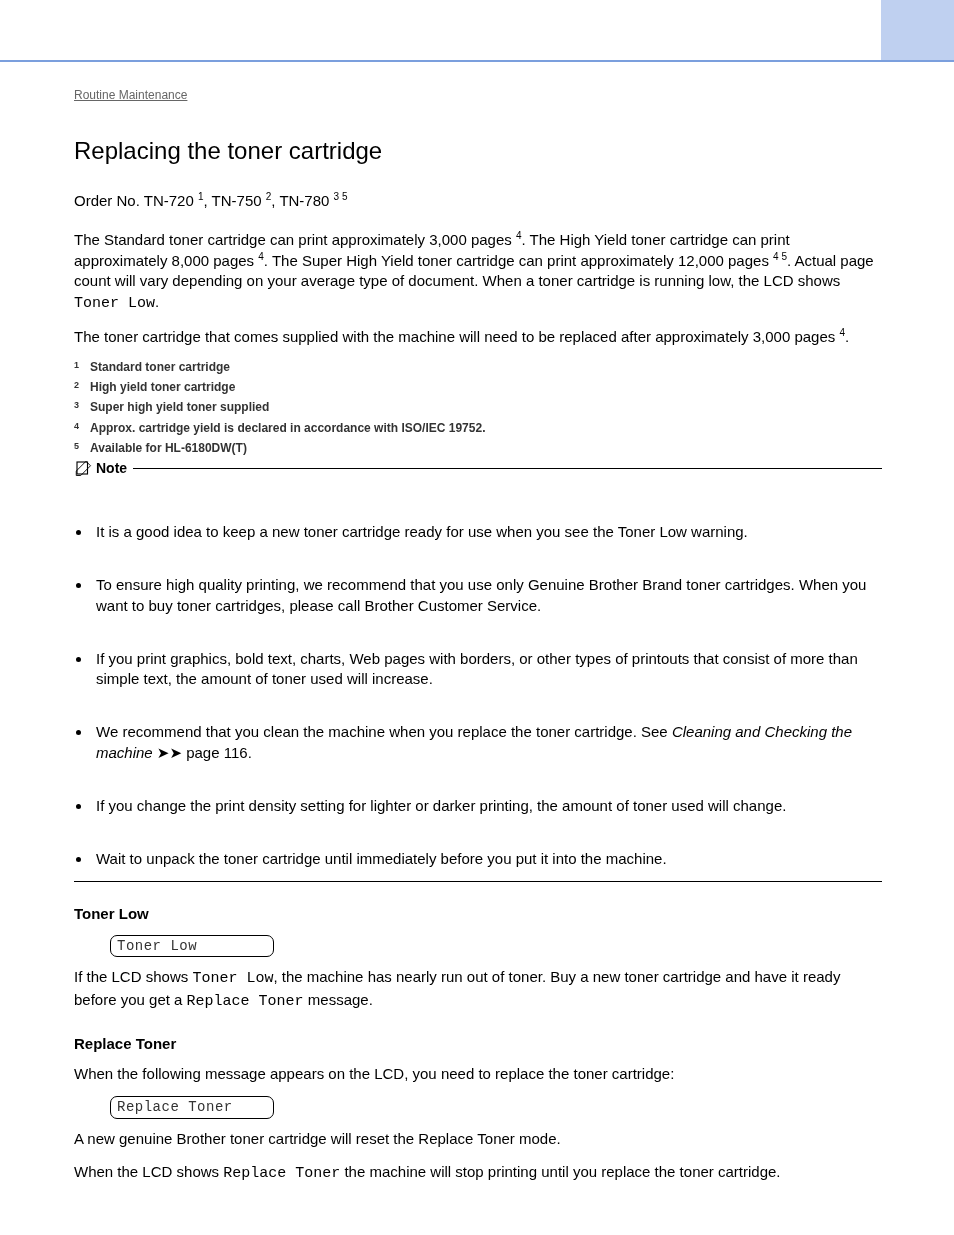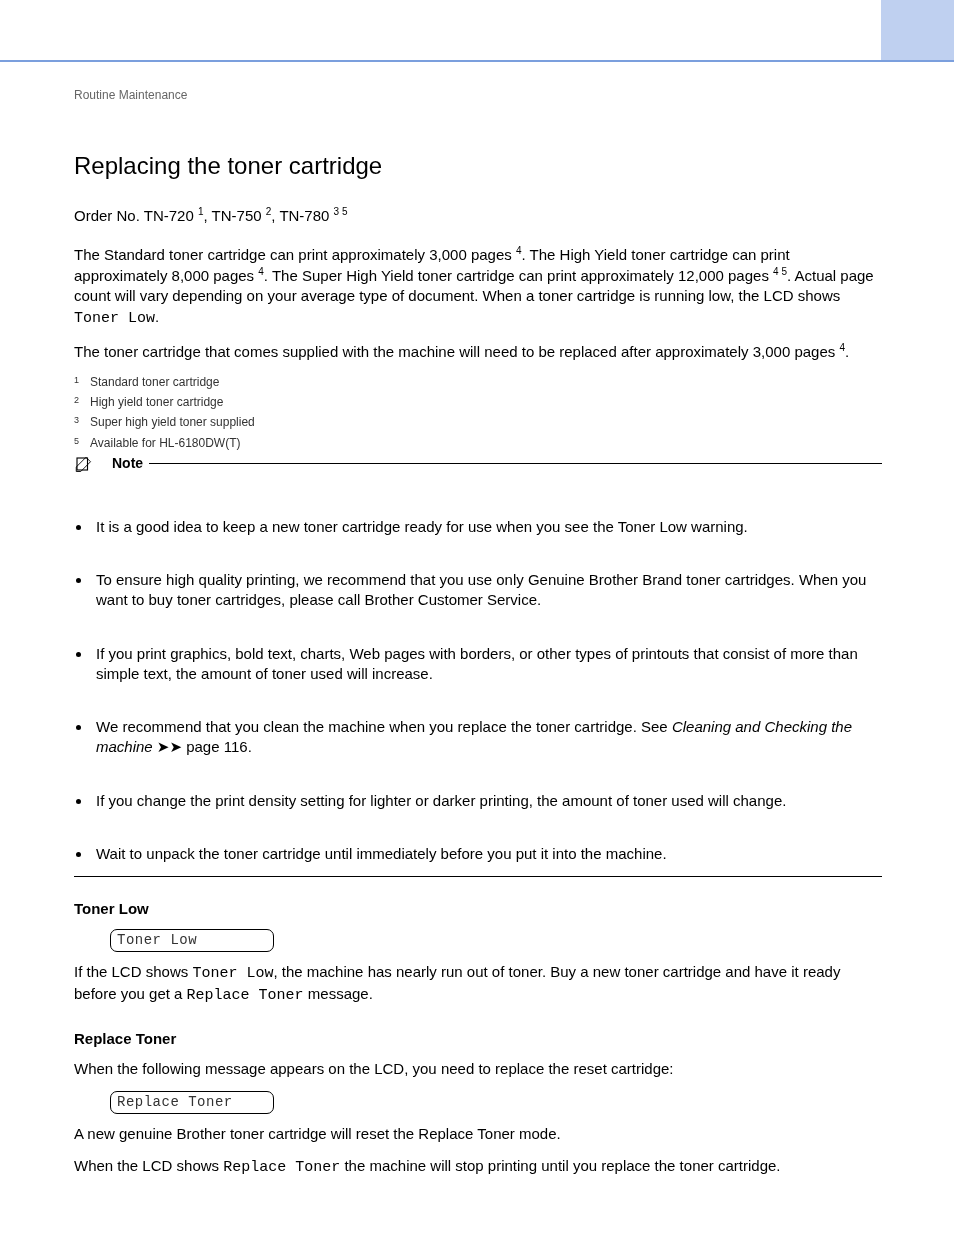--- a/index.html
+++ b/index.html
@@ -26,21 +26,22 @@
     height: 60px;
     background: #bfd0f0;
   }
   .page {
     padding: 25px 72px 40px 74px;
     position: relative;
   }
   .breadcrumb {
     font-size: 12px;
     color: #666;
-    margin-bottom: 47px;
+    margin-bottom: 32px;
+    text-decoration: underline;
   }
   h1 {
     font-size: 24px;
     font-weight: normal;
     margin: 0 0 22px 0;
   }
   .order-line {
     margin-bottom: 18px;
   }
   sup {
@@ -54,39 +55,40 @@
     font-family: "Courier New", monospace;
     font-size: 15px;
   }
   .footnotes {
     margin-top: 8px;
   }
   .fn-row {
     font-size: 12px;
     color: #333;
     margin-bottom: 4px;
+    font-weight: bold;
   }
   .fn-row sup {
     font-size: 9px;
     display: inline-block;
     width: 16px;
     vertical-align: top;
   }
   .note-block {
     margin-top: 12px;
     border-top: 1px solid #000;
     border-bottom: 1px solid #000;
     padding-bottom: 12px;
     padding-top: 0;
     position: relative;
   }
   .note-header {
     display: flex;
-    align-items: flex-end;
-    gap: 20px;
+    align-items: center;
+    gap: 4px;
     background: #fff;
     position: relative;
     top: -11px;
     width: fit-content;
     padding-right: 6px;
     height: 20px;
   }
   .note-header .icon {
     width: 18px;
     height: 18px;
@@ -169,20 +171,21 @@
   </p>
 
   <p>
     <span>The toner cartridge that comes supplied with the machine will need to be replaced after approximately 3,000 pages </span><sup>4</sup><span>.</span>
   </p>
 
   <div class="footnotes">
     <div class="fn-row"><sup>1</sup><span>Standard toner cartridge</span></div>
     <div class="fn-row"><sup>2</sup><span>High yield toner cartridge</span></div>
     <div class="fn-row"><sup>3</sup><span>Super high yield toner supplied</span></div>
+    <div class="fn-row"><sup>4</sup><span>Approx. cartridge yield is declared in accordance with ISO/IEC 19752.</span></div>
     <div class="fn-row"><sup>5</sup><span>Available for HL-6180DW(T)</span></div>
   </div>
 
   <div class="note-block">
     <div class="note-header">
       <svg class="icon" viewBox="0 0 24 24">
           <rect x="4" y="4" width="14" height="16" fill="none" stroke="#000" stroke-width="1.5"></rect>
           <path d="M16 3 L22 9 L9 22 L3 22 L3 16 Z" fill="none" stroke="#000" stroke-width="1.2"></path>
         </svg>
       <b>Note</b>
@@ -197,21 +200,21 @@
     </ul>
   </div>
 
   <h3>Toner Low</h3>
   <div class="lcd-box">Toner Low</div>
   <p>
     <span>If the LCD shows </span><span class="mono">Toner Low</span><span>, the machine has nearly run out of toner. Buy a new toner cartridge and have it ready before you get a </span><span class="mono">Replace Toner</span><span> message.</span>
   </p>
 
   <h3>Replace Toner</h3>
-  <p>When the following message appears on the LCD, you need to replace the reset cartridge:</p>
+  <p>When the following message appears on the LCD, you need to replace the toner cartridge:</p>
   <div class="lcd-box">Replace Toner</div>
   <p>A new genuine Brother toner cartridge will reset the Replace Toner mode.</p>
   <p>
     <span>When the LCD shows </span><span class="mono">Replace Toner</span><span> the machine will stop printing until you replace the toner cartridge.</span>
   </p>
 </div>
 
 <div class="footer">
   <span class="num">103</span>
   <div class="bar"></div>

